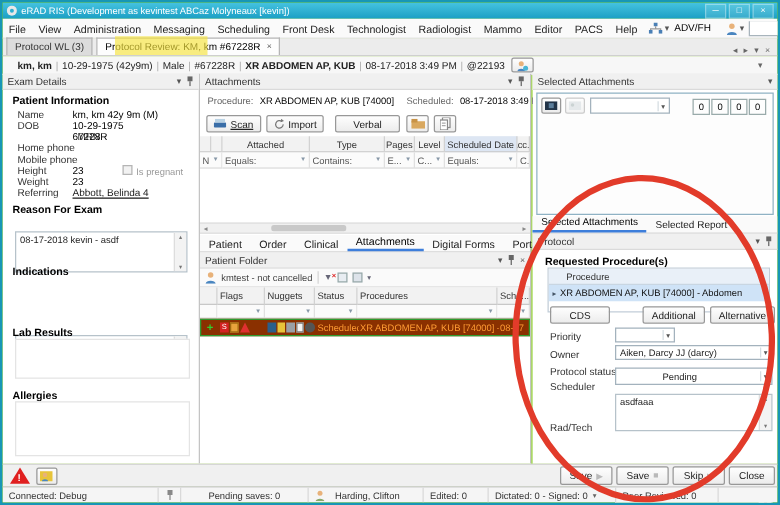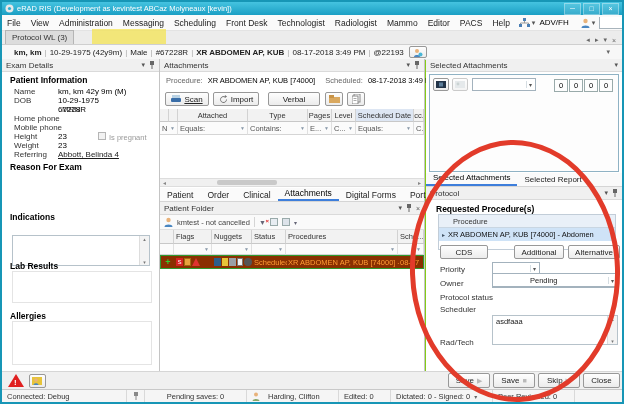--- a/index.html
+++ b/index.html
@@ -138,20 +138,24 @@
       <span class="ic-dd"></span>
     </span>
     <span style="display:inline-flex;align-items:center;width:82px;height:12px;border:1px solid #a8b4bc;background:#fff;margin:0 4px;box-sizing:border-box;">
       <input style="flex: 1 1 0%; border: none; outline: none; font-size: 7.5px; min-width: 0px; font-family: inherit;" value="">
 
     </span>
   </div>
 
   <div class="abs tabrow">
     <span class="mtab">Protocol WL (3)</span>
+    <span class="mtab active">
+      <span>Protocol Review: KM, km #67228R</span>
+      <span class="ic-x" style="margin-left:5px;color:#555;font-size:7px;"></span>
+    </span>
     <span class="tabnav">
       <span class="ic-prev"></span>
       <span class="ic-next"></span>
       <span class="ic-dd"></span>
       <span class="ic-x"></span>
     </span>
   </div>
 
   <div class="abs patientbar">
     <span class="bold">km, km</span>
@@ -203,20 +207,27 @@
     <div class="abs f8 lbl" style="left:12px;top:73px;">Height</div>
     <div class="abs f8" style="left:56px;top:73px;">23</div>
     <span class="abs" style="left:96px;top:73px;width:8px;height:8px;background:#f2f2f2;border:1px solid #b5b5b5;box-sizing:border-box;"></span>
     <div class="abs f7" style="left:107px;top:74px;color:#9a9a9a;">Is pregnant</div>
     <div class="abs f8 lbl" style="left:12px;top:82px;">Weight</div>
     <div class="abs f8" style="left:56px;top:82px;">23</div>
     <div class="abs f8 lbl" style="left:12px;top:91px;">Referring</div>
     <div class="abs f8 link" style="left:56px;top:91px;text-align:right;">Abbott, Belinda 4</div>
 
     <div class="abs sect" style="left:8px;top:103px;">Reason For Exam</div>
+    <div class="abs tbox" style="left:10px;top:113px;width:138px;height:33px;">
+      <span>08-17-2018 kevin - asdf</span>
+      <span class="sb">
+          <span class="ic-up"></span>
+          <span class="ic-dn"></span>
+        </span>
+    </div>
     <div class="abs sect" style="left:8px;top:153px;">Indications</div>
     <div class="abs tbox" style="left:10px;top:163px;width:138px;height:31px;">
       <span class="sb">
           <span class="ic-up"></span>
           <span class="ic-dn"></span>
         </span>
     </div>
     <div class="abs sect" style="left:8px;top:202px;">Lab Results</div>
     <div class="abs" style="left:10px;top:212px;width:138px;height:30px;background:#fff;border:1px solid #e4e4e4;"></div>
     <div class="abs sect" style="left:8px;top:252px;">Allergies</div>
@@ -470,21 +481,21 @@
     <span class="combo" style="position:absolute;left:66px;top:203px;width:48px;height:12px;">
       <span></span>
         <span class="cdd ic-dd"></span>
     </span>
     <div class="abs f8 lbl" style="left:14px;top:220px;">Owner</div>
     <span class="combo" style="position:absolute;left:66px;top:217px;width:126px;height:12px;gap:34px;">
       <span>Aiken, Darcy JJ (darcy)</span>
         <span class="cdd ic-dd"></span>
     </span>
     <div class="abs f8 lbl" style="left:14px;top:234px;">Protocol status</div>
-    <span class="combo" style="position:absolute;left:66px;top:214px;width:126px;height:14px;padding-left:37px;">
+    <span class="combo" style="position:absolute;left:66px;top:235px;width:126px;height:14px;padding-left:37px;">
       <span>Pending</span>
         <span class="cdd ic-dd"></span>
     </span>
     <div class="abs f8 lbl" style="left:14px;top:246px;">Scheduler</div>
     <div class="abs tbox" style="left:66px;top:243px;width:126px;height:30px;">
       <span>asdfaaa</span>
       <span class="sb">
           <span class="ic-up"></span>
           <span class="ic-dn"></span>
         </span>

